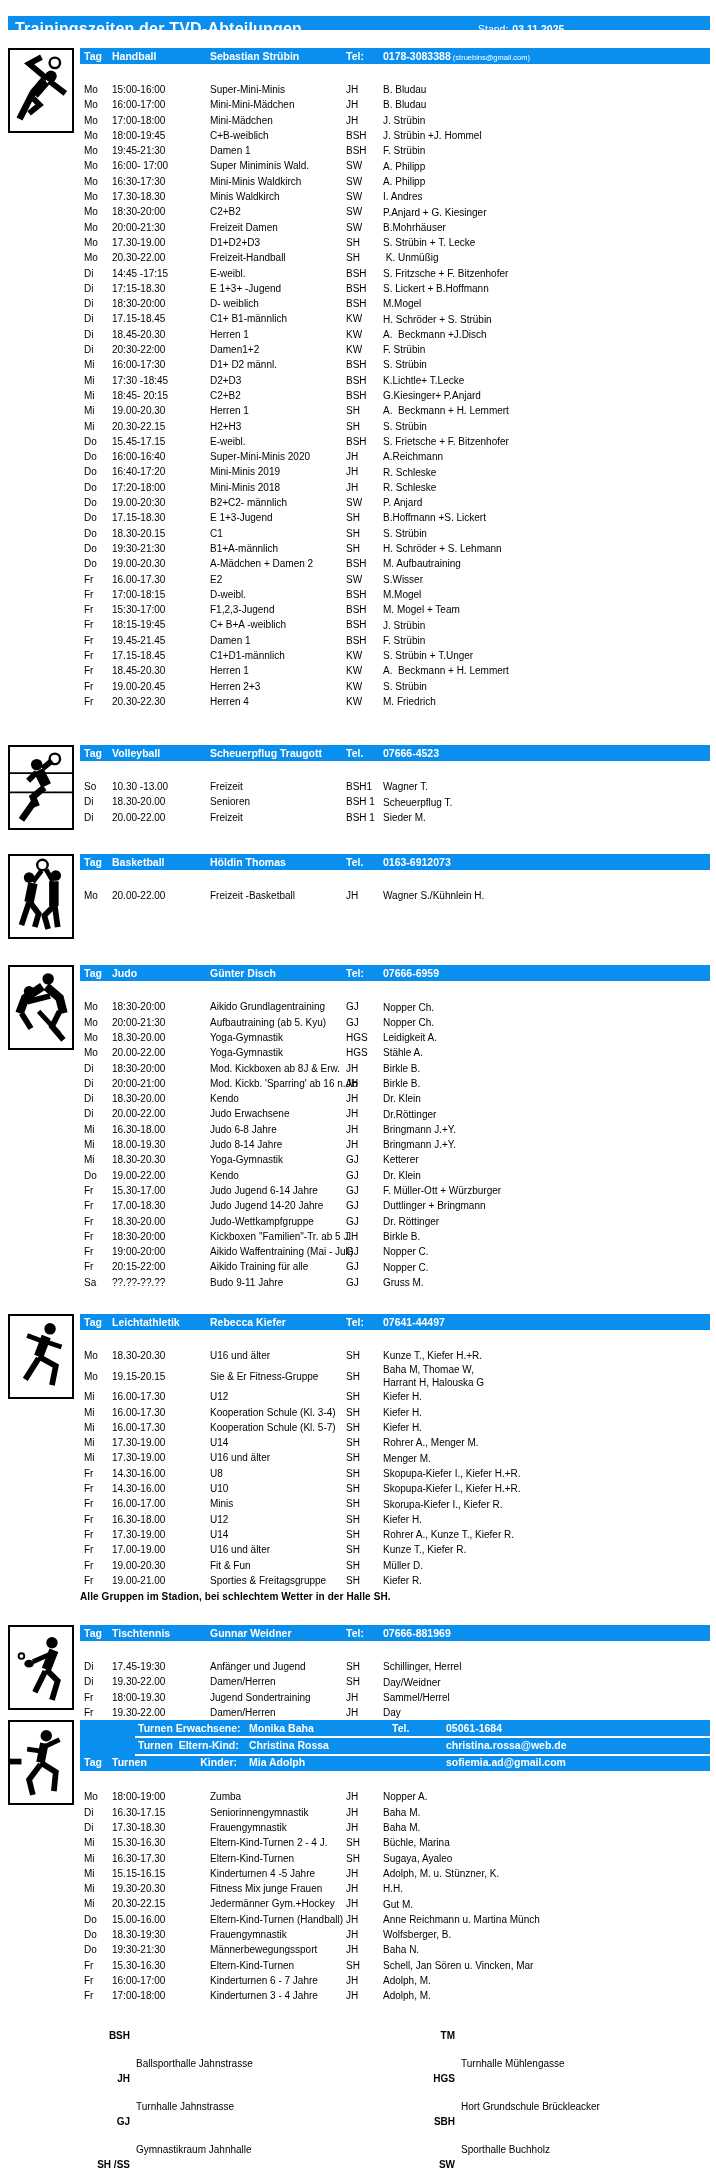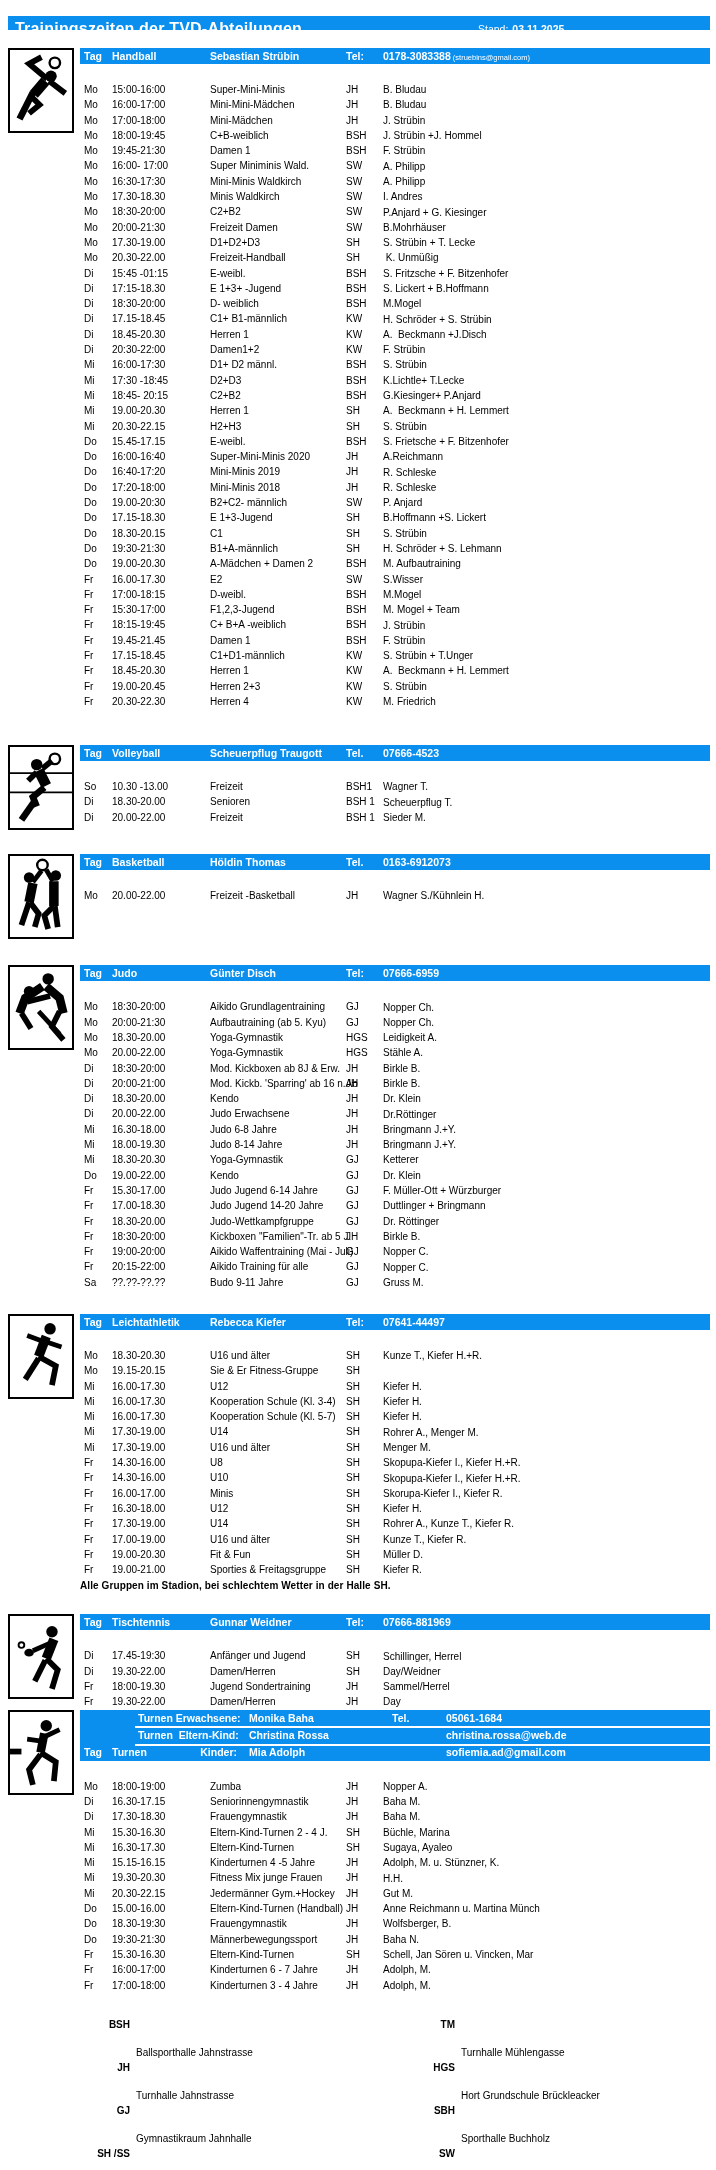--- a/index.html
+++ b/index.html
@@ -166,21 +166,21 @@
           </div>
           <div class="row grid">
             <span class="c-day">Mo</span>
             <span class="c-time">20.30-22.00</span>
             <span class="c-group">Freizeit-Handball</span>
             <span class="c-hall">SH</span>
             <span class="c-trainer"> K. Unmüßig</span>
           </div>
           <div class="row grid">
             <span class="c-day">Di</span>
-            <span class="c-time">15:45 -01:15</span>
+            <span class="c-time">14:45 -17:15</span>
             <span class="c-group">E-weibl.</span>
             <span class="c-hall">BSH</span>
             <span class="c-trainer">S. Fritzsche + F. Bitzenhofer</span>
           </div>
           <div class="row grid">
             <span class="c-day">Di</span>
             <span class="c-time">17:15-18.30</span>
             <span class="c-group">E 1+3+ -Jugend</span>
             <span class="c-hall">BSH</span>
             <span class="c-trainer">S. Lickert + B.Hoffmann</span>
@@ -642,20 +642,22 @@
             <span class="c-time">18.30-20.30</span>
             <span class="c-group">U16 und älter</span>
             <span class="c-hall">SH</span>
             <span class="c-trainer">Kunze T., Kiefer H.+R.</span>
           </div>
           <div class="row grid">
             <span class="c-day">Mo</span>
             <span class="c-time">19.15-20.15</span>
             <span class="c-group">Sie &amp; Er Fitness-Gruppe</span>
             <span class="c-hall">SH</span>
+            <span class="c-trainer">Baha M, Thomae W,
+Harrant H, Halouska G</span>
           </div>
           <div class="row grid">
             <span class="c-day">Mi</span>
             <span class="c-time">16.00-17.30</span>
             <span class="c-group">U12</span>
             <span class="c-hall">SH</span>
             <span class="c-trainer">Kiefer H.</span>
           </div>
           <div class="row grid">
             <span class="c-day">Mi</span>

